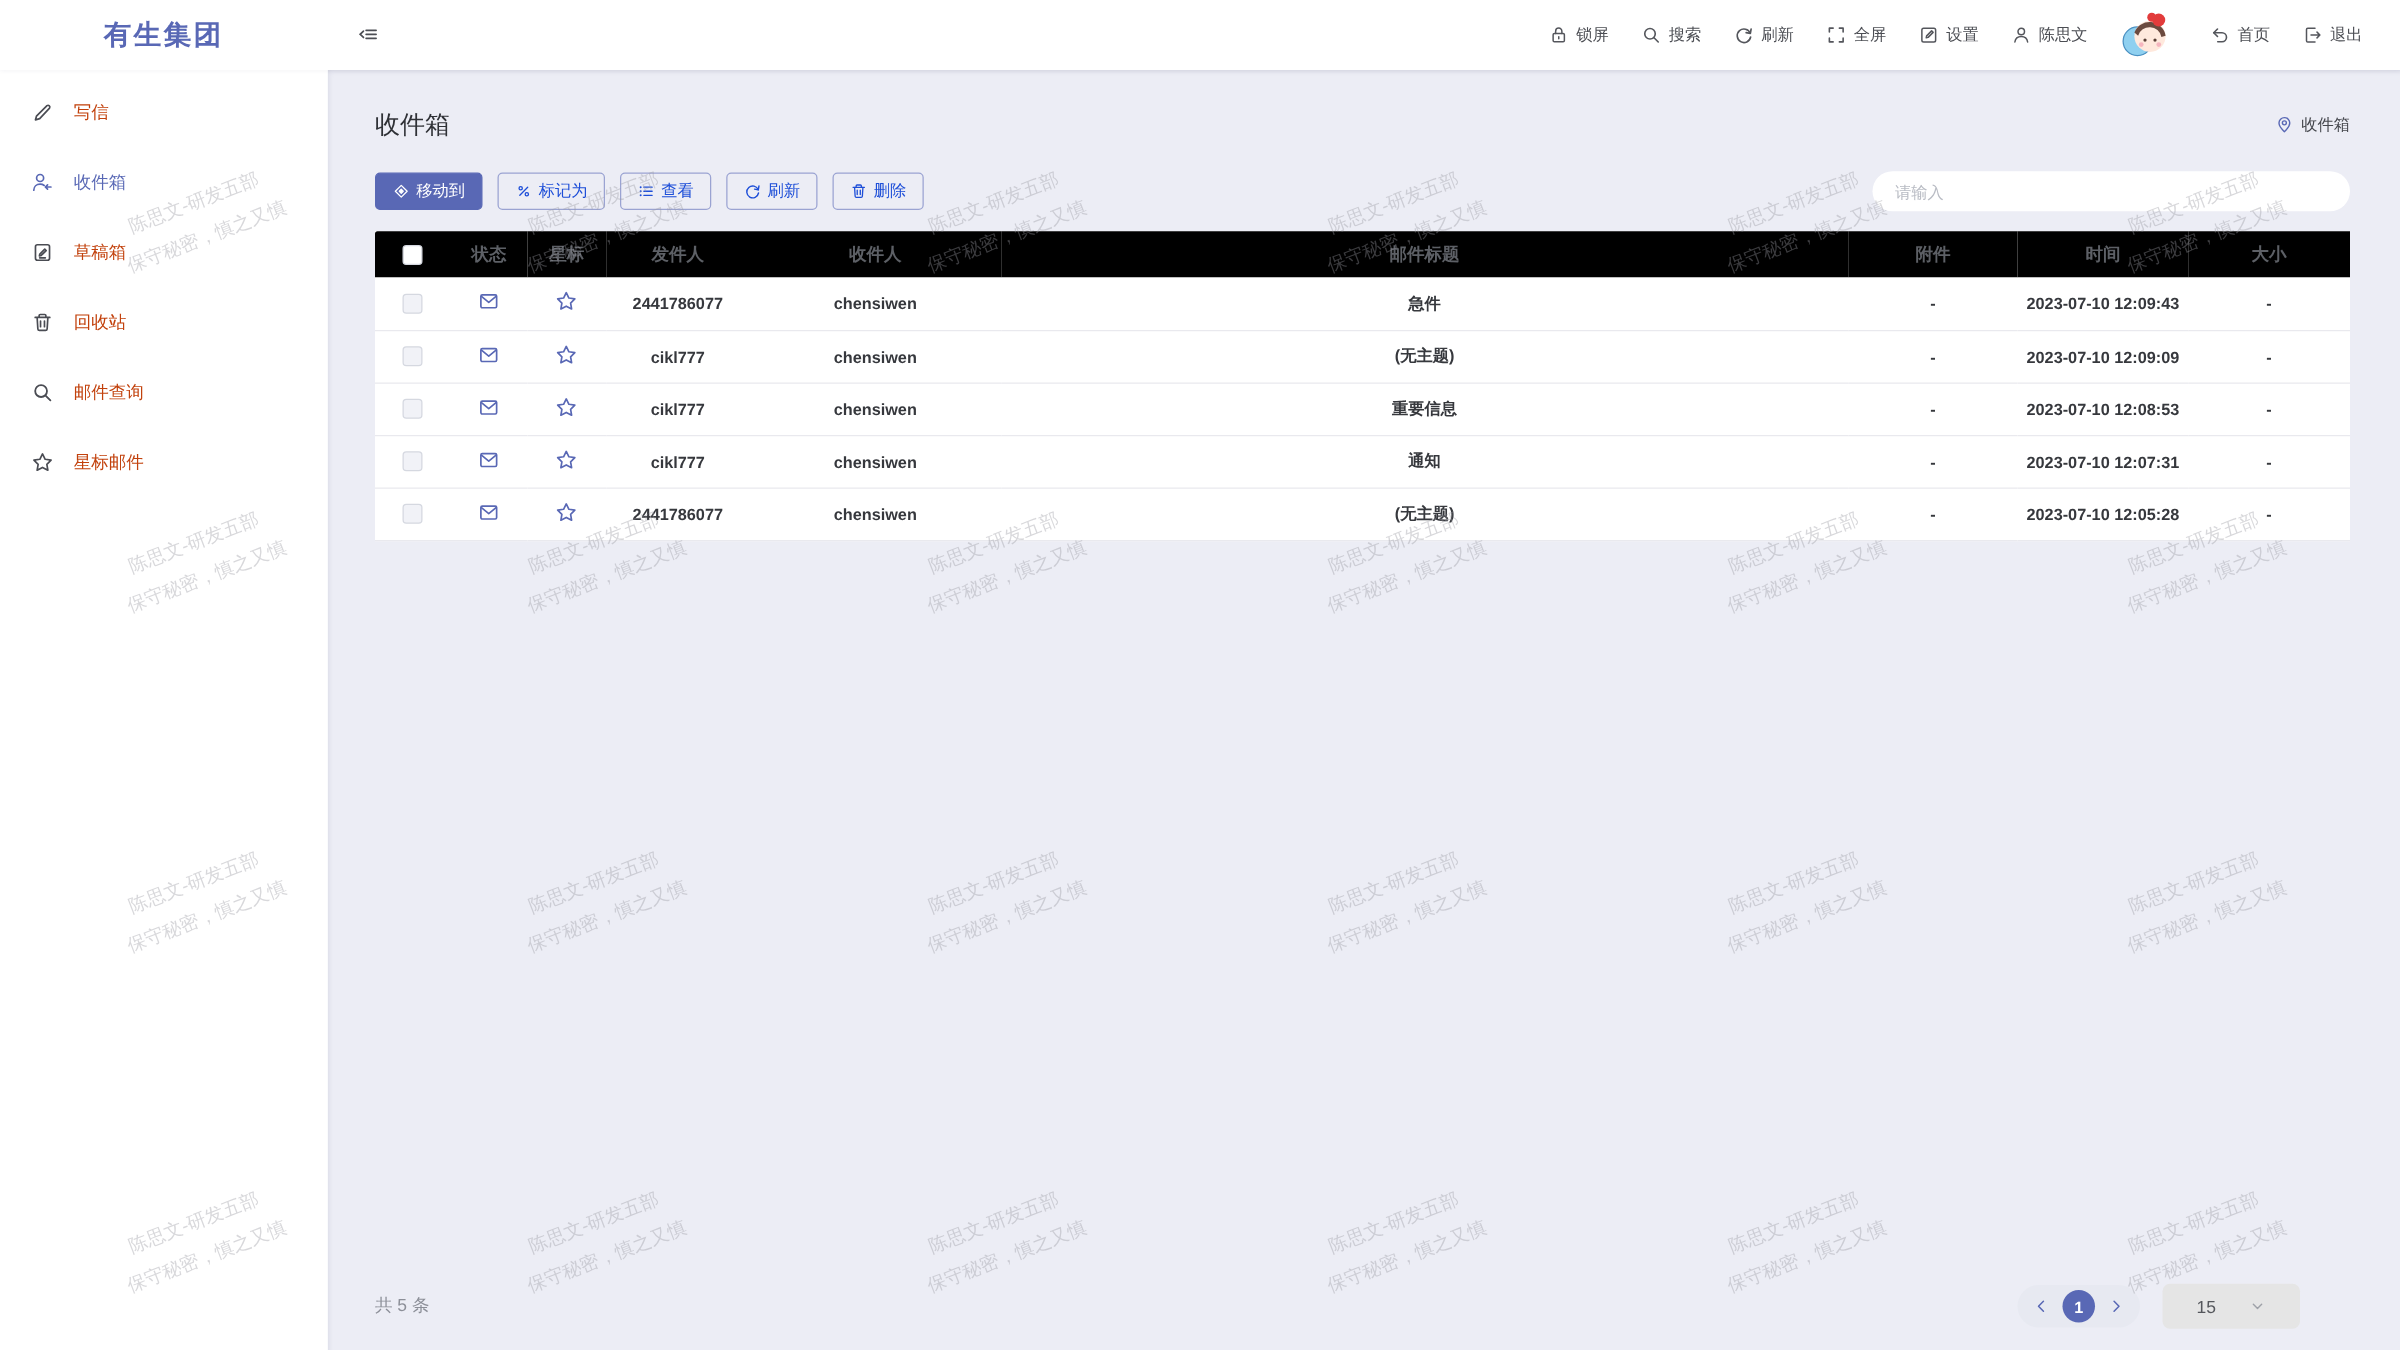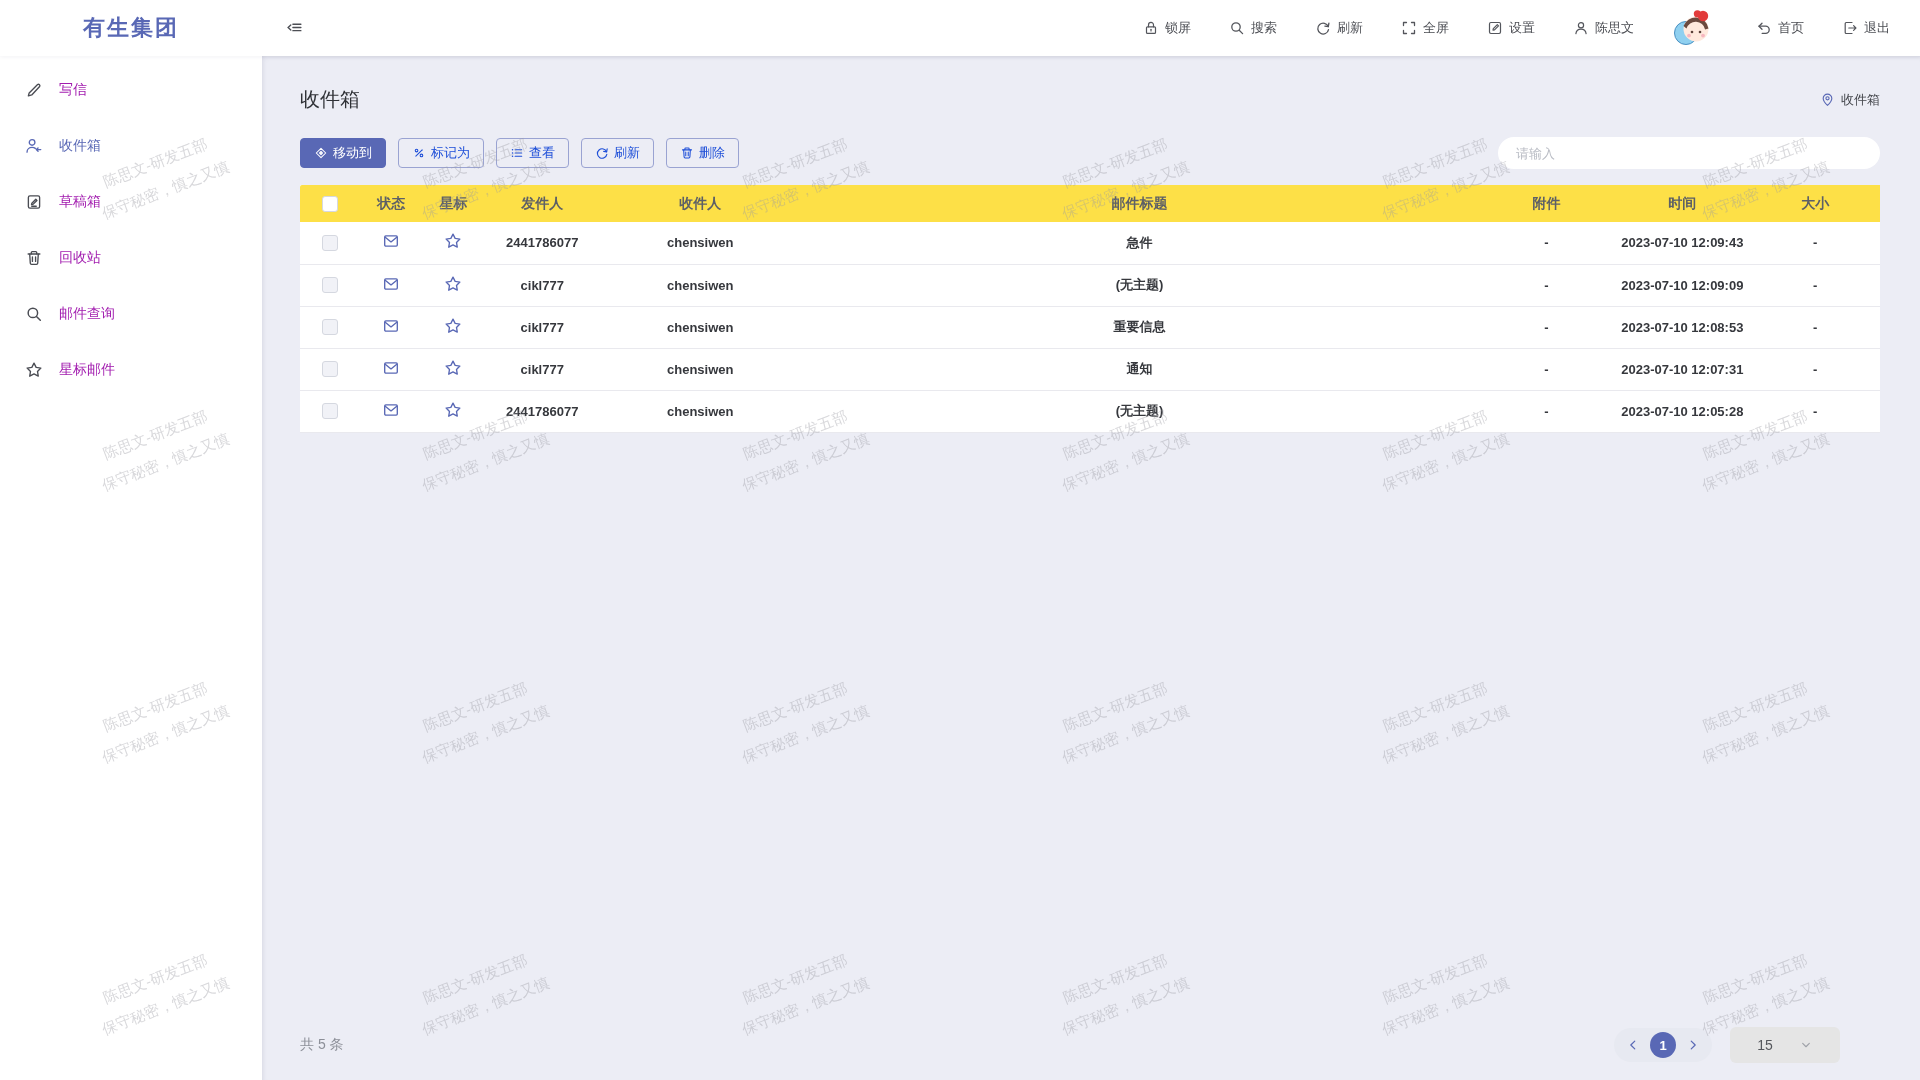--- a/index.html
+++ b/index.html
@@ -11,26 +11,26 @@
 
   
   .topbar { position:absolute; left:0; top:0; width:1920px; height:56px; background:#fff; display:flex; align-items:center; z-index:20; box-shadow:0 1px 4px rgba(40,40,80,.06); }
   .logo-box { width:262px; text-align:center; }
   .logo { font-size:22px; font-weight:700; color:#5968b5; letter-spacing:2px; }
   .collapse-btn { margin-left:24px; color:#4c4e54; cursor:pointer; }
   .tb-spacer { flex:1; }
   .tb-item { display:flex; align-items:center; gap:6px; font-size:13px; color:#4c4e54; cursor:pointer; margin-left:26px; white-space:nowrap; }
   .tb-item .ic { color:#54565c; }
   .avatar { width:42px; height:42px; margin-left:26px; cursor:pointer; }
-  .topbar-right { display:flex; align-items:center; padding-right:30px;gap:12px; }
+  .topbar-right { display:flex; align-items:center; padding-right:30px; }
   .home-item { margin-left:30px; }
 
   
   .sidebar { position:absolute; left:0; top:56px; width:262px; bottom:0; background:#fff; padding-top:6px; z-index:10; }
-  .side-item { height:56px; display:flex; align-items:center; gap:16px; padding-left:25px; font-size:14px; color:#a21caf; cursor:pointer; }
+  .side-item { height:56px; display:flex; align-items:center; gap:16px; padding-left:25px; font-size:14px; color:#c2410c; cursor:pointer; }
   .side-item .ic { color:#4a4c53; }
   .side-item.active { color:#5968b5; }
   .side-item.active .ic { color:#5968b5; }
   .side-item .chev { margin-left:auto; margin-right:22px; color:#8a8d96; }
   .side-item.folder .ic { color:#5968b5; }
 
   
   .content { position:absolute; left:262px; top:56px; right:0; bottom:0; background:#ecedf5; box-shadow:inset 3px 3px 6px -4px rgba(30,30,70,.18); padding:30px 40px 0 38px; }
   .title-row { display:flex; align-items:center; justify-content:space-between; }
   .page-title { font-size:20px; color:#2f3136; font-weight:400; }
@@ -40,21 +40,21 @@
   .toolbar-row { margin-top:24px; display:flex; align-items:center; }
   .btn { height:30px; display:inline-flex; align-items:center; gap:5px; padding:0 13px; border-radius:4px; font-size:13px; cursor:pointer; margin-right:12px; }
   .btn .ic { color:inherit; }
   .btn-primary { background:#5968b5; color:#fff; border:1px solid #5968b5; }
   .btn-outline { background:transparent; color:#1d4ed8; border:1px solid #9aa3d2; }
   .search-input { margin-left:auto; width:382px; height:32px; border:none; outline:none; border-radius:16px; background:#fff; padding:0 18px; font-size:13px; color:#45474d; font-family:inherit; }
   .search-input::placeholder { color:#b9bcc4; }
 
   
   table { margin-top:16px; width:100%; border-collapse:collapse; background:#fff; table-layout:fixed; }
-  thead th { background:#fde047; height:37px; font-size:14px; font-weight:700; color:#5d6066; }
+  thead th { background:#000000; height:37px; font-size:14px; font-weight:700; color:#5d6066; }
   tbody td { height:42px; text-align:center; font-size:13px; font-weight:700; color:#36383d; border-bottom:1px solid #e9e9ee; background:#fff; }
   thead th:first-child { border-top-left-radius:2px; }
   .cb { width:16px; height:16px; border:1px solid #d5d8e0; border-radius:3px; background:#f1f2f7; margin:0 auto; cursor:pointer; }
   .cb.head { background:#fff; }
   .cell-ic { color:#5968b5; display:inline-flex; }
 
   
   .footer { position:absolute; left:262px; right:0; bottom:0; height:62px; display:flex; align-items:center; padding:0 80px 8px 38px; }
   .total-text { font-size:14px; color:#8c8f98; }
   .pager { margin-left:auto; display:flex; align-items:center; }

